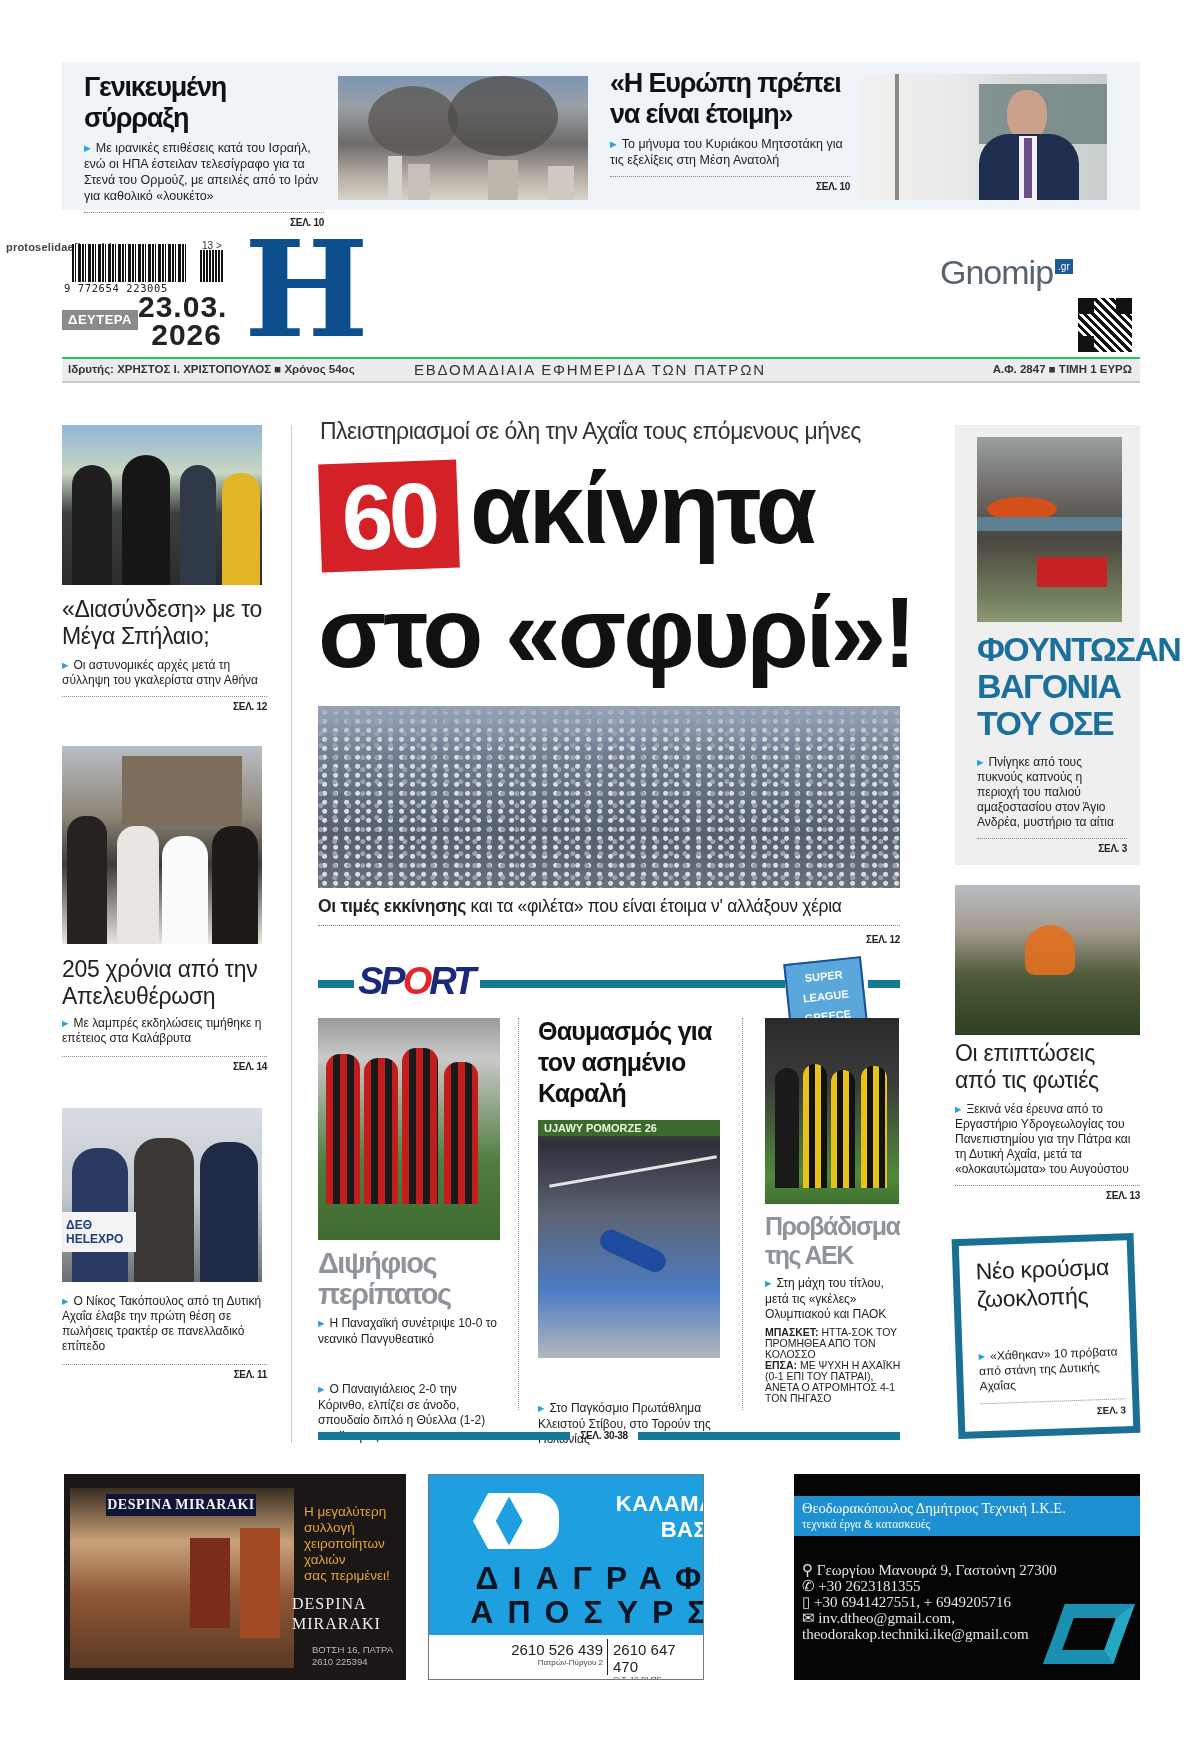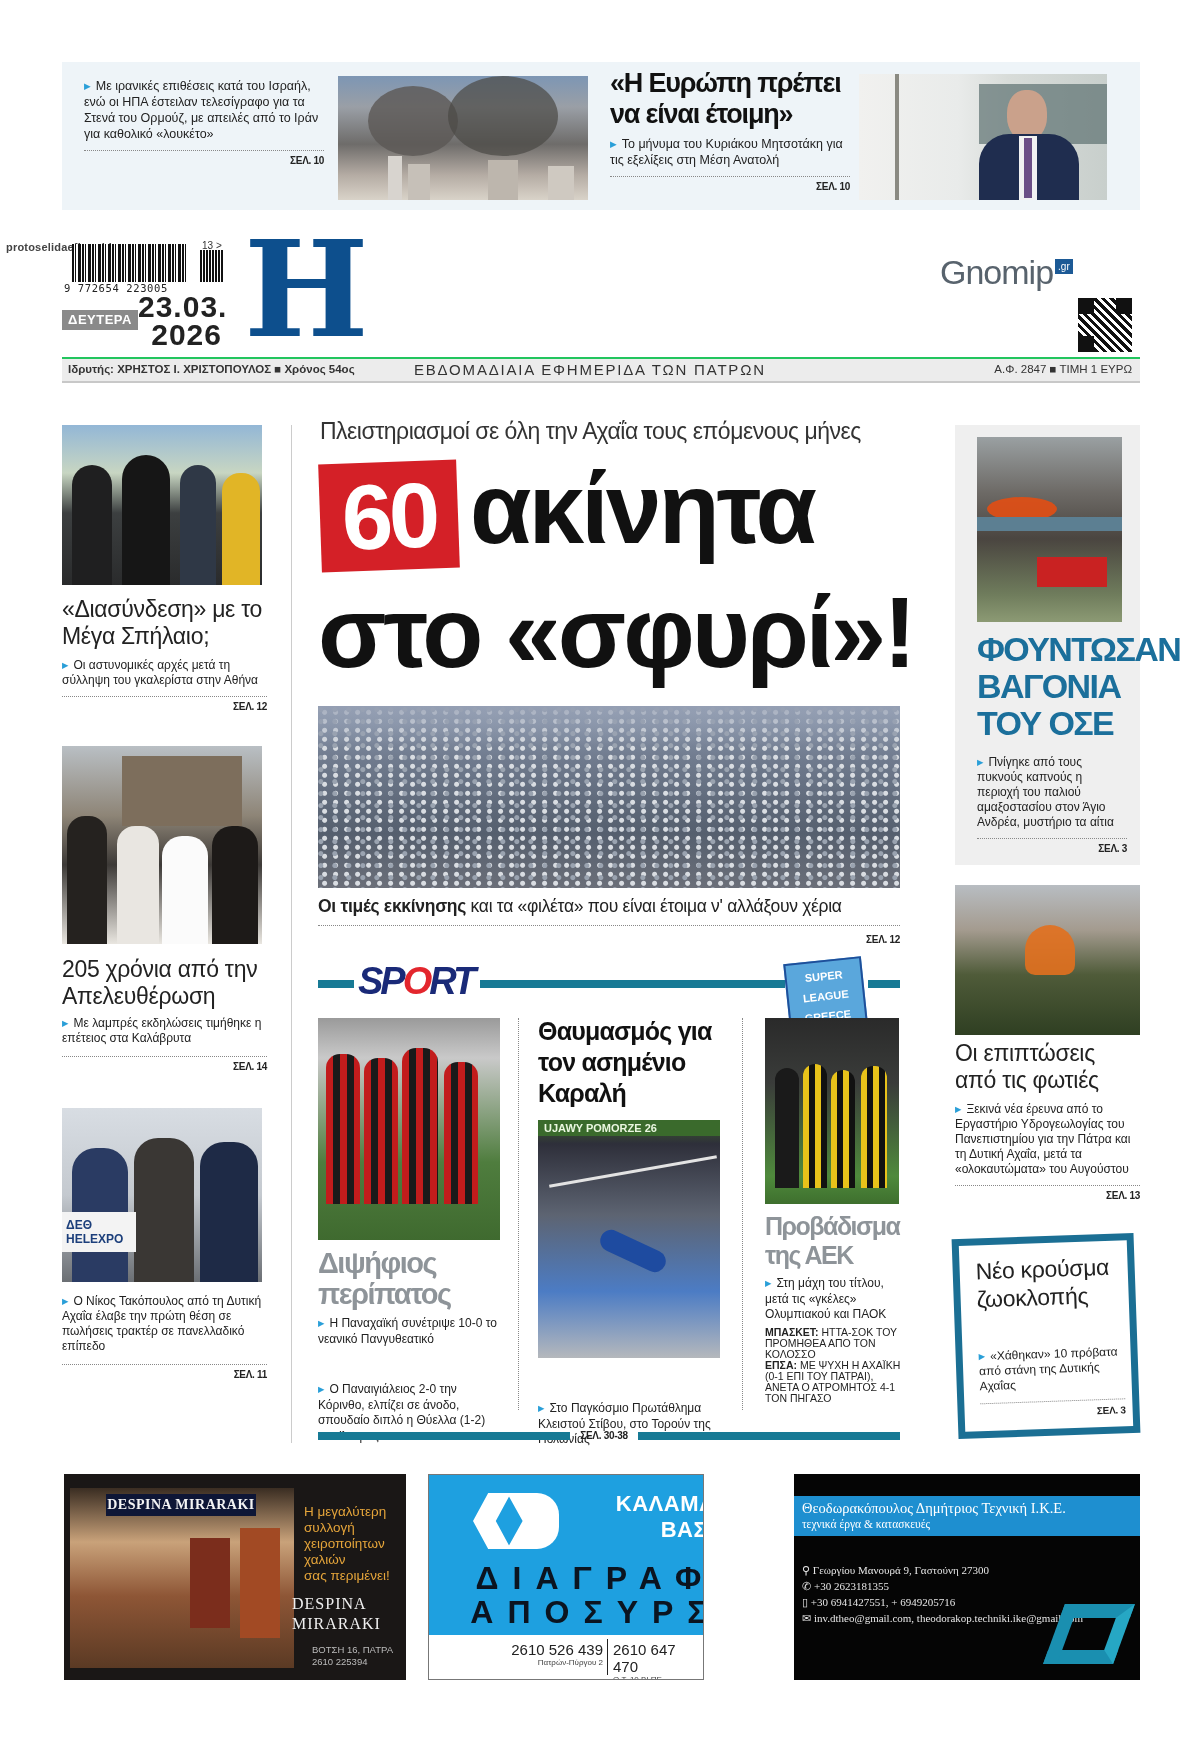--- a/index.html
+++ b/index.html
@@ -47,20 +47,21 @@
 
   
   .ad { overflow: hidden; }
 </style>
 </head>
 <body>
 
 <div id="top-strip" class="abs">
 
   <div class="abs" style="left:22px; top:10px; width:240px;">
+    <div class="teaser-title">Γενικευμένη σύρραξη</div>
     <div class="teaser-text bullet" style="margin-top:6px;">Με ιρανικές επιθέσεις κατά του Ισραήλ, ενώ οι ΗΠΑ έστειλαν τελεσίγραφο για τα Στενά του Ορμούζ, με απειλές από το Ιράν για καθολικό «λουκέτο»</div>
     <div class="dots" style="margin-top:8px;"></div>
     <div class="sel" style="margin-top:4px;">ΣΕΛ. 10</div>
   </div>
   <div class="abs photo" style="left:276px; top:14px; width:250px; height:124px; background: linear-gradient(180deg,#7d96b4 0%,#9a9fa6 25%,#6e6c6a 55%,#b5aca4 80%,#d9d3c9 100%);">
     <div class="abs" style="left:30px;top:10px;width:90px;height:70px;border-radius:50%;background:#5b5855;opacity:.8"></div>
     <div class="abs" style="left:110px;top:0;width:110px;height:80px;border-radius:50%;background:#4a4845;opacity:.7"></div>
     <div class="abs" style="left:50px;top:80px;width:14px;height:44px;background:#d8d4cf"></div>
     <div class="abs" style="left:70px;top:88px;width:22px;height:36px;background:#c6c0b8"></div>
     <div class="abs" style="left:150px;top:84px;width:30px;height:40px;background:#bdb6ad"></div>
@@ -105,21 +106,21 @@
 <div class="abs" style="left:1078px; top:298px; width:54px; height:54px; background:
   linear-gradient(#111,#111) 0 0/16px 16px no-repeat,
   linear-gradient(#111,#111) 38px 0/16px 16px no-repeat,
   linear-gradient(#111,#111) 0 38px/16px 16px no-repeat,
   repeating-linear-gradient(45deg,#111 0 3px,#fff 3px 6px),
   #fff;"></div>
 
 <div id="info-bar" class="abs">
   <span class="abs" style="left:6px; top:4px; font-weight:bold; color:#333;">Ιδρυτής: ΧΡΗΣΤΟΣ Ι. ΧΡΙΣΤΟΠΟΥΛΟΣ ■ Χρόνος 54ος</span>
   <span class="abs" style="left:352px; top:2px; font-size:15px; letter-spacing:1.8px; color:#333;">ΕΒΔΟΜΑΔΙΑΙΑ ΕΦΗΜΕΡΙΔΑ ΤΩΝ ΠΑΤΡΩΝ</span>
-  <span class="abs" style="right:8px; top:4px; font-weight:normal; color:#333;">Α.Φ. 2847 ■ ΤΙΜΗ 1 ΕΥΡΩ</span>
+  <span class="abs" style="right:8px; top:4px; font-weight:bold; color:#333;">Α.Φ. 2847 ■ ΤΙΜΗ 1 ΕΥΡΩ</span>
 </div>
 
 <div class="abs vline" style="left:291px; top:425px; height:1018px;"></div>
 
 <div class="abs photo" style="left:62px; top:425px; width:200px; height:160px; background: linear-gradient(180deg,#93b7d6 0%,#c8d6c2 30%,#3c3f40 55%,#2a2b2c 100%);">
   <div class="abs" style="left:10px;top:40px;width:40px;height:120px;background:#1f1f20;border-radius:20px 20px 0 0"></div>
   <div class="abs" style="left:60px;top:30px;width:48px;height:130px;background:#161616;border-radius:24px 24px 0 0"></div>
   <div class="abs" style="left:118px;top:40px;width:36px;height:120px;background:#2f3846;border-radius:18px 18px 0 0"></div>
   <div class="abs" style="left:160px;top:48px;width:38px;height:112px;background:#e1b526;border-radius:18px 18px 0 0"></div>
 </div>
@@ -306,20 +307,20 @@
     <div style="font-size:15px; color:#222;">2610 647 470</div>
     <div style="font-size:8px; color:#444;">Ο.Τ. 10 ΒΙ.ΠΕ.</div>
   </div>
 </div>
 
 <div class="abs ad" style="left:794px; top:1474px; width:346px; height:206px; background:#050505;">
   <div class="abs" style="left:0; top:22px; width:346px; height:40px; background:#1e8fd0; color:#fff; font-family:'Liberation Serif',serif; padding:3px 8px;">
     <div style="font-size:14.5px; line-height:18px;">Θεοδωρακόπουλος Δημήτριος Τεχνική Ι.Κ.Ε.</div>
     <div style="font-size:11.5px; line-height:14px;">τεχνικά έργα &amp; κατασκευές</div>
   </div>
-  <div class="abs" style="left:8px; top:88px; color:#e6e6e6; font-family:'Liberation Serif',serif; font-size:11px; line-height:16px;">
+  <div class="abs" style="left:8px; top:88px; color:#e6e6e6; font-family:'Liberation Serif',serif; font-size:15px; line-height:16px;">
     <div><span>⚲</span> <span>Γεωργίου Μανουρά 9, Γαστούνη 27300</span></div>
     <div><span>✆</span> <span>+30 2623181355</span></div>
     <div><span>▯</span> <span>+30 6941427551, + 6949205716</span></div>
     <div><span>✉</span> <span>inv.dtheo@gmail.com, theodorakop.techniki.ike@gmail.com</span></div>
   </div>
   <div class="abs" style="left:260px; top:130px; width:70px; height:60px; border:14px solid #1a8fb0; border-right-color:#26a7c4; transform:skewX(-20deg);"></div>
 </div>
 
 </body></html>

